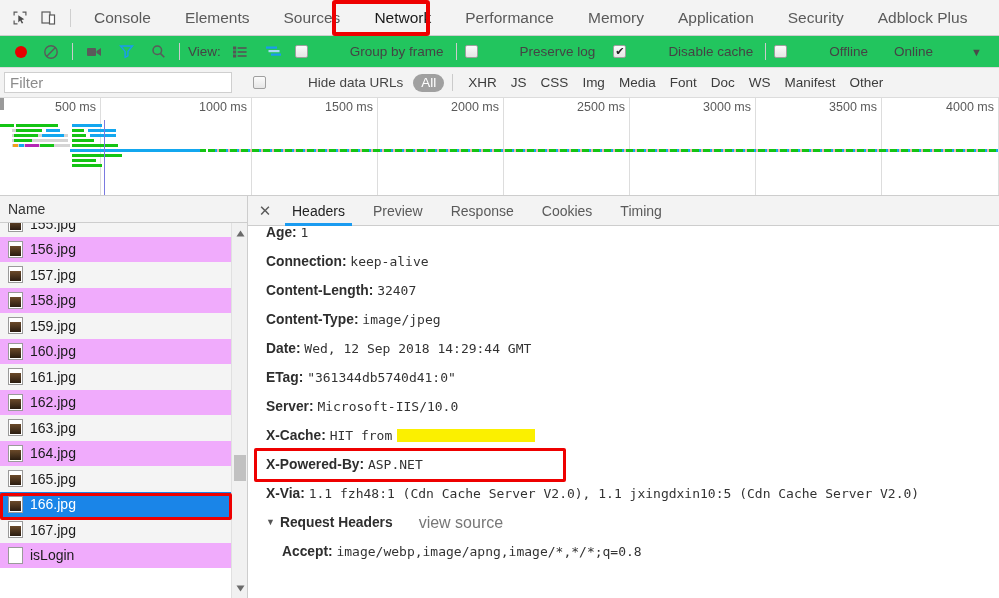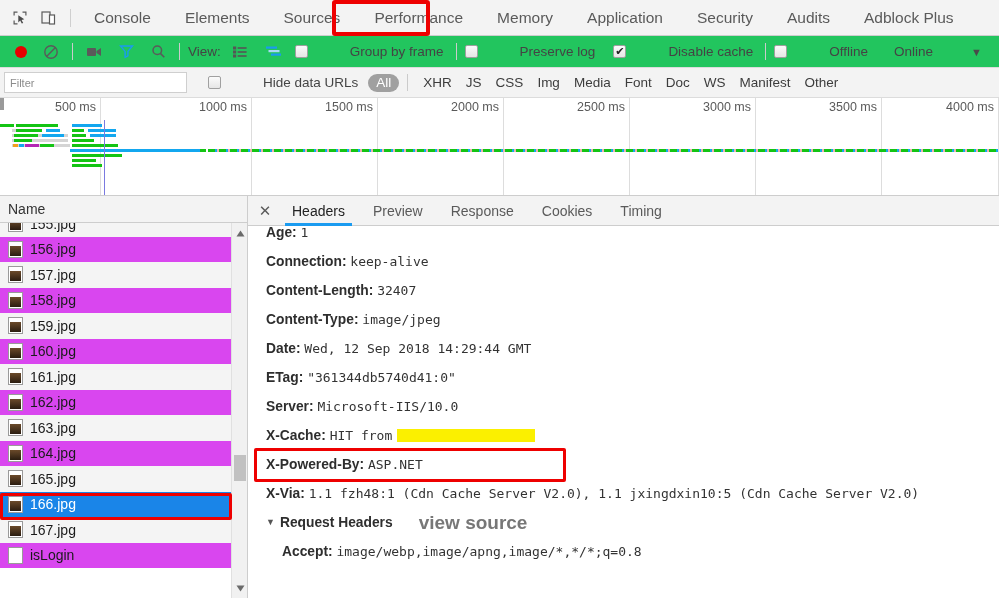--- a/index.html
+++ b/index.html
@@ -94,25 +94,25 @@
   .filterbar {
     height: 30px;
     background: #f3f3f3;
     border-bottom: 1px solid #dcdcdc;
     display: flex;
     align-items: center;
     padding-left: 4px;
     font-size: 13.5px;
   }
   .filter-input {
-    width: 183px;
+    width: 228px;
     height: 21px;
     border: 1px solid #cfcfcf;
     background: #fff;
-    font-size: 11px;
+    font-size: 15px;
     color: #333;
     padding: 0 5px;
     font-family: "Liberation Sans", sans-serif;
     outline: none;
   }
   .filter-input::placeholder { color: #8c8c8c; }
   .pill {
     background: #a0a0a0;
     color: #fff;
     border-radius: 9px;
@@ -190,21 +190,21 @@
     height: 25.5px;
     display: flex;
     align-items: center;
     padding-left: 8px;
     font-size: 14px;
     color: #1a1a1a;
     white-space: nowrap;
     cursor: pointer;
   }
   .frow.odd { background: #f4f4f4; }
-  .frow.even { background: #d946ef; }
+  .frow.even { background: #f0abfc; }
   .frow.selected { background: #1a85e8; color: #ffffff; }
   .fico {
     width: 15px; height: 17px;
     margin-right: 7px;
     flex: none;
     border: 1px solid #9a9a9a;
     background: #fff;
     position: relative;
     overflow: hidden;
   }
@@ -311,24 +311,24 @@
     color: #2e2e2e;
     display: flex;
     align-items: center;
   }
   .caret {
     font-size: 9px;
     margin-right: 5px;
     color: #555;
   }
   .view-source {
-    font-weight: bold;
+    font-weight: normal;
     color: #777;
     margin-left: 26px;
-    font-size: 19px;
+    font-size: 16px;
     cursor: pointer;
   }
   .indent { padding-left: 16px; }
   .redact {
     display: inline-block;
     background: #fbf000;
     height: 13px;
     vertical-align: middle;
     position: relative;
     top: -1px;
@@ -358,25 +358,25 @@
       <svg width="16" height="16" viewBox="0 0 16 16">
         <rect x="2" y="2" width="8" height="11" fill="none" stroke="#5a5a5a" stroke-width="1.2"></rect>
         <rect x="9.5" y="5" width="5" height="9" fill="#fff" stroke="#5a5a5a" stroke-width="1.2"></rect>
       </svg>
     </div>
     <div class="tb-sep"></div>
     <div class="tabs">
       <div class="tab">Console</div>
       <div class="tab">Elements</div>
       <div class="tab">Sources</div>
+      <div class="tab active">Network</div>
       <div class="tab">Performance</div>
       <div class="tab">Memory</div>
       <div class="tab">Application</div>
       <div class="tab">Security</div>
-      <div class="tab">Audits</div>
       <div class="tab">Adblock Plus</div>
     </div>
     <div class="tab-highlight" style="left:332px; top:0px; width:98px; height:36px;"></div>
   </div>
 
   <div class="toolbar">
     <div class="tool-btn">
       <svg width="16" height="16" viewBox="0 0 16 16">
           <circle cx="8" cy="8" r="6" fill="#e60000"></circle>
         </svg>

